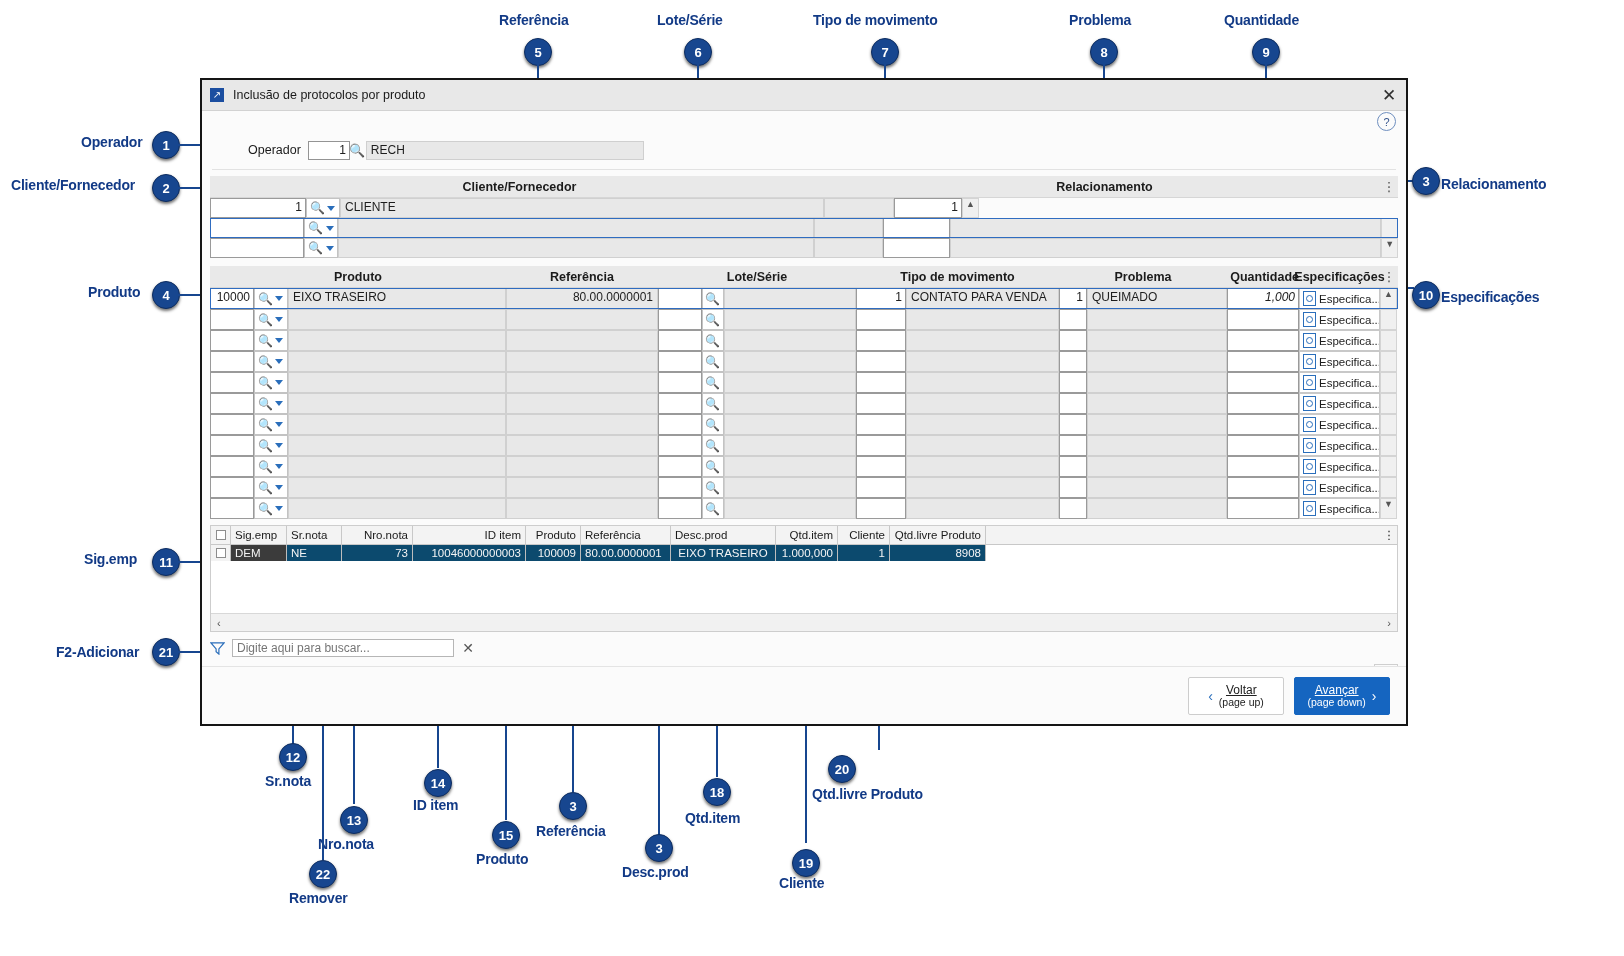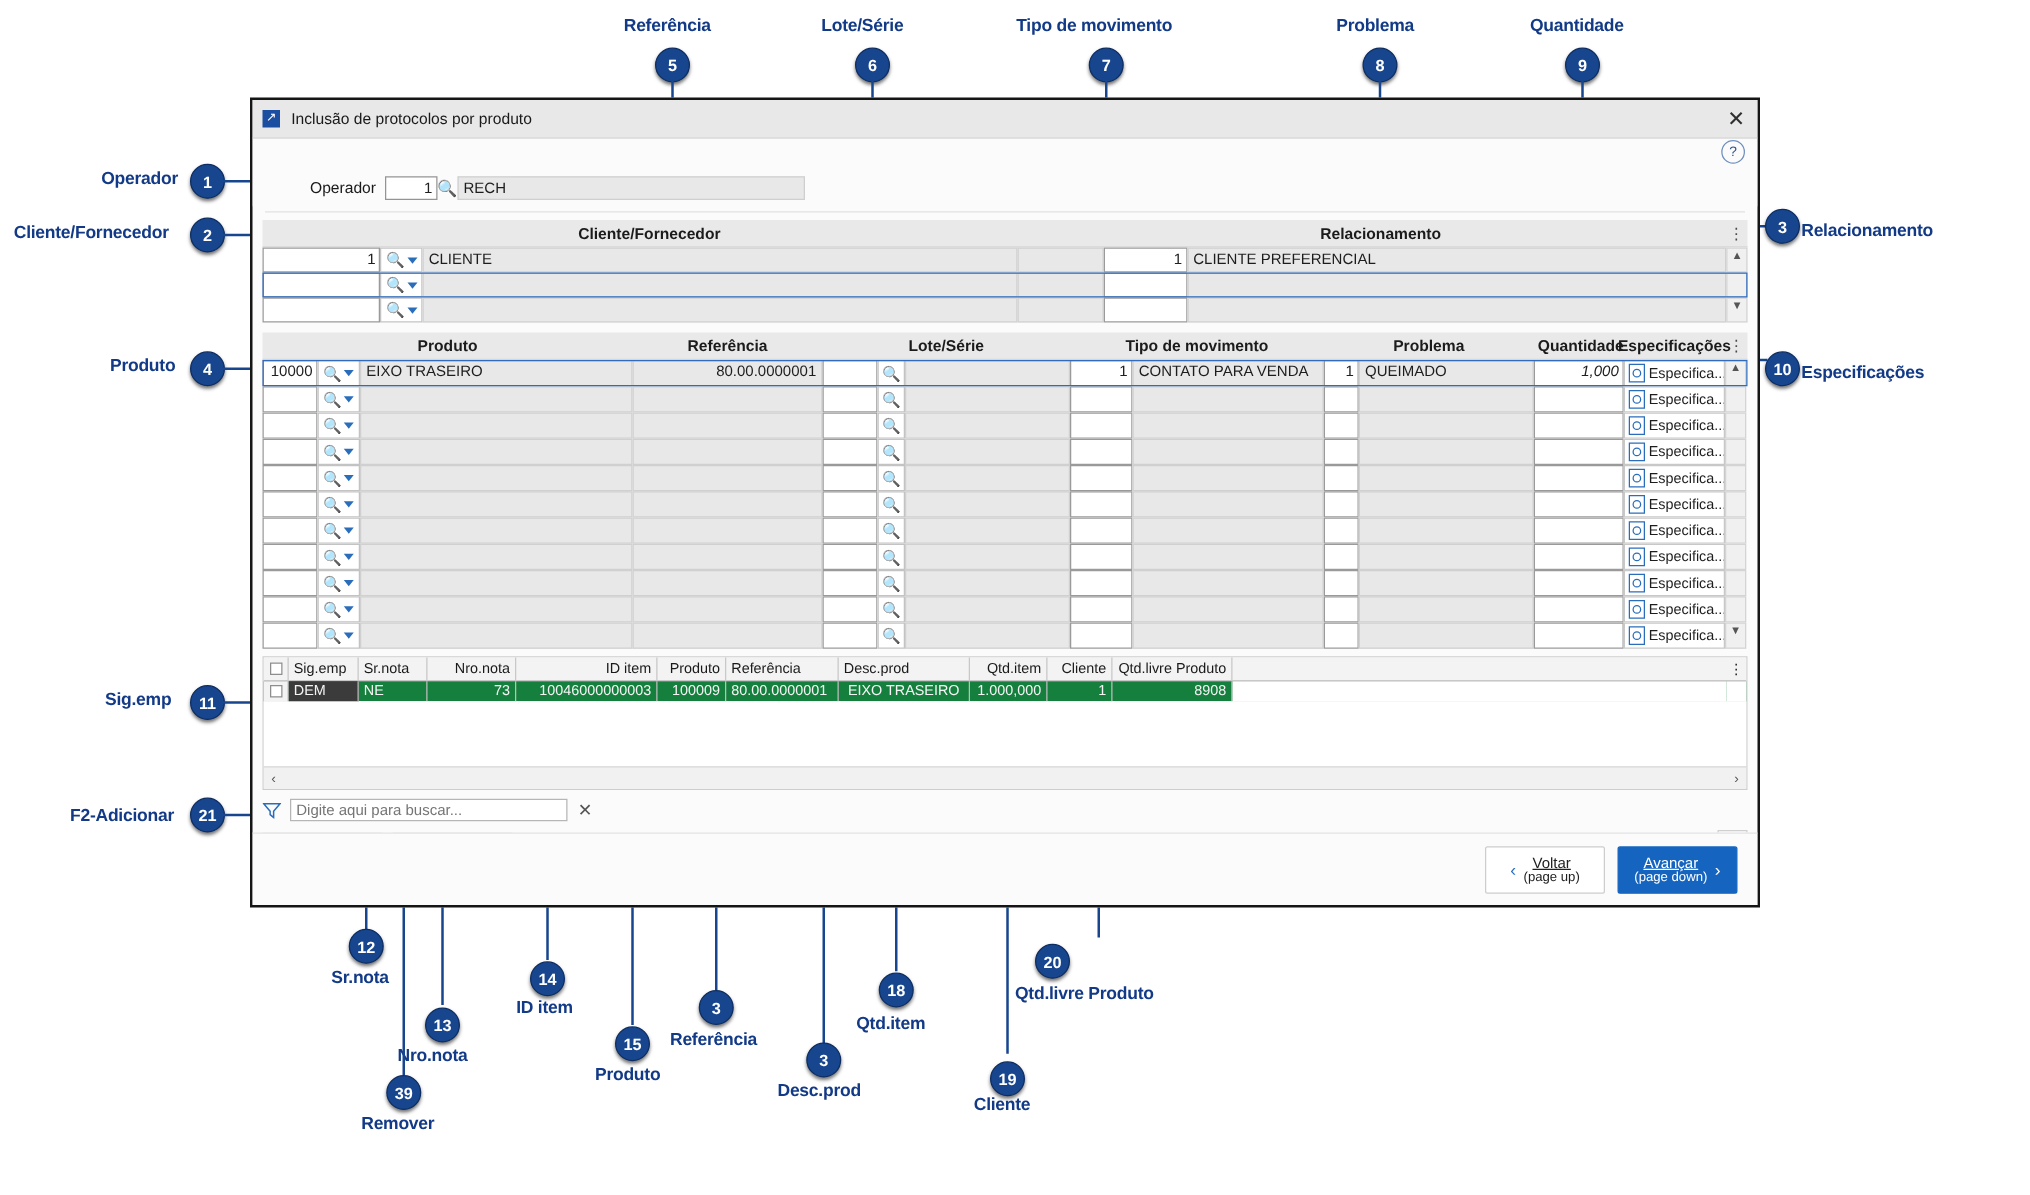--- a/index.html
+++ b/index.html
@@ -121,21 +121,21 @@
 
   
   .tbl-wrap{margin:6px 8px 0 8px;border:1px solid #cdcdcd;background:#fff;}
   .tbl-head{display:flex;height:18px;background:#f3f3f3;border-bottom:1px solid #c8c8c8;}
   .th{
     font-size:11.5px;color:#1a1a1a;border-right:1px solid #c8c8c8;
     display:flex;align-items:center;box-sizing:border-box;padding:0 4px;white-space:nowrap;overflow:hidden;
   }
   .th.r{justify-content:flex-end;}
   .th.c{justify-content:center;}
-  .tbl-row{display:flex;height:16px;background:#15803d;}
+  .tbl-row{display:flex;height:16px;background:#0c4a6e;}
   .td{
     font-size:11.5px;color:#f4f4f4;border-right:1px solid #bdbdbd;
     display:flex;align-items:center;box-sizing:border-box;padding:0 4px;white-space:nowrap;overflow:hidden;
   }
   .td.r{justify-content:flex-end;}
   .td.c{justify-content:center;}
   .td.dark{background:#3b3b3b;}
   .chk{
     width:10px;height:10px;border:1px solid #8d8d8d;background:#fff;box-sizing:border-box;
   }
@@ -273,21 +273,21 @@
 
   <div class="ann-line v" style="left:805px;top:565px;height:278px;"></div>
   <div class="ann-badge" style="left:792px;top:849px;">19</div>
   <div class="ann-label" style="left:779px;top:875px;">Cliente</div>
 
   <div class="ann-line v" style="left:878px;top:565px;height:185px;"></div>
   <div class="ann-badge" style="left:828px;top:755px;">20</div>
   <div class="ann-label" style="left:812px;top:786px;">Qtd.livre Produto</div>
 
   <div class="ann-line v" style="left:322px;top:655px;height:205px;"></div>
-  <div class="ann-badge" style="left:309px;top:860px;">39</div>
+  <div class="ann-badge" style="left:309px;top:860px;">22</div>
   <div class="ann-label" style="left:289px;top:890px;">Remover</div>
 </div>
 
 <div id="win">
 
   <div class="titlebar">
     <div class="title-ico">↗</div>
     <div class="title-txt">Inclusão de protocolos por produto</div>
     <div class="title-close">✕</div>
   </div>
@@ -310,21 +310,20 @@
       <div class="gh-cell" style="width:552px;">Relacionamento</div>
       <div class="gh-cell dots" style="width:18px;">⋮</div>
     </div>
 
     <div class="cli-row">
       <div class="cell-num" style="width:96px;">1</div>
       <div class="cell-drop" style="width:34px;">🔍<i class="caret"></i></div>
       <div class="cell-ro" style="width:484px;">CLIENTE</div>
       <div class="cell-blank" style="width:70px;"></div>
       <div class="cell-num" style="width:68px;">1</div>
-      <div class="cell-ro" style="width:439px;">CLIENTE PREFERENCIAL</div>
       <div class="vscroll" style="height:20px;">
           <span>▲</span>
         </div>
     </div>
 
     <div class="cli-row sel">
       <div class="cell-num" style="width:96px;"></div>
       <div class="cell-drop" style="width:34px;">🔍<i class="caret"></i></div>
       <div class="cell-ro" style="width:484px;"></div>
       <div class="cell-blank" style="width:70px;"></div>

